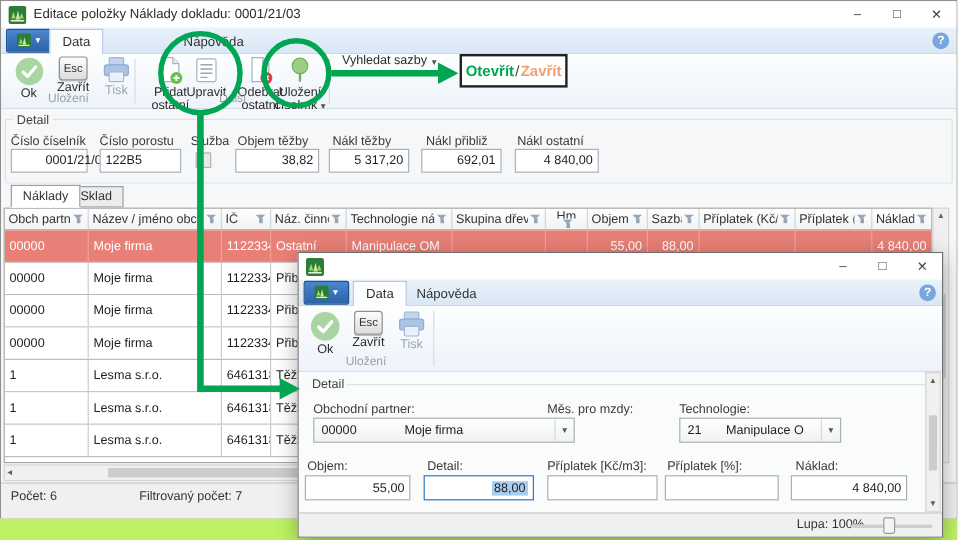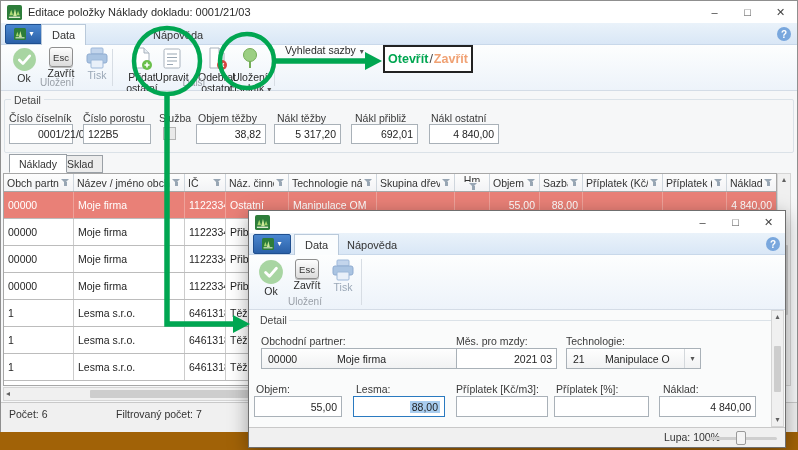--- a/index.html
+++ b/index.html
@@ -1,18 +1,18 @@
 <!DOCTYPE html>
 <html><head>
 <meta charset="utf-8">
 <style>
   * { margin:0; padding:0; box-sizing:border-box; }
   html,body { background:#fff; }
   body { font-family:"Liberation Sans","DejaVu Sans",sans-serif; font-size:11px; color:#1e1e1e; }
-  #stage { position:relative; width:798px; height:450px; overflow:hidden; background:#a16207; }
+  #stage { position:relative; width:798px; height:450px; overflow:hidden; background:#bef264; }
 
   
   .win { position:absolute; background:#fff; border:1px solid #8f8f8f; }
   .titlebar { position:absolute; left:0; top:0; right:0; height:22px; background:#fff; display:flex; align-items:center; }
   .title-text { margin-left:6px; font-size:11px; color:#2b2b2b; white-space:nowrap; }
   .winbtns { position:absolute; right:0; top:0; height:22px; display:flex; }
   .winbtn { width:33px; height:22px; display:flex; align-items:center; justify-content:center; color:#444; font-size:11px; }
   .appicon { width:15px; height:15px; margin-left:6px; flex:0 0 auto; }
 
   .tabstrip { position:absolute; left:0; right:0; height:22px; background:linear-gradient(#eaf2fa,#d9e7f6); border-bottom:1px solid #c8d8ea; }
@@ -452,33 +452,32 @@
       <div style="position:absolute;left:40px;right:14px;top:10px;height:1px;background:#dbe2e8;"></div>
 
       <span class="flabel" style="left:12px;top:25px;">Obchodní partner:</span>
       <div class="combo" style="left:12px;top:38px;width:218px;">
         <span class="code">00000</span>
         <span style="position:absolute;left:75px;">Moje firma</span>
         <span class="arrowbox">▾</span>
       </div>
 
       <span class="flabel" style="left:207px;top:25px;">Měs. pro mzdy:</span>
-      <div class="finput num" style="left:207px;top:38px;width:101px;height:21px;">2021 03</div>
 
       <span class="flabel" style="left:317px;top:25px;">Technologie:</span>
       <div class="combo" style="left:317px;top:38px;width:135px;">
         <span class="code">21</span>
         <span style="position:absolute;left:38px;">Manipulace O</span>
         <span class="arrowbox">▾</span>
       </div>
 
       <span class="flabel" style="left:7px;top:73px;">Objem:</span>
       <div class="finput num" style="left:5px;top:86px;width:88px;height:21px;">55,00</div>
 
-      <span class="flabel" style="left:107px;top:73px;">Lesma:</span>
+      <span class="flabel" style="left:107px;top:73px;">Detail:</span>
       <div class="finput num sel-input" style="left:104px;top:86px;width:92px;height:21px;">
         <span class="sel-text">88,00</span>
       </div>
 
       <span class="flabel" style="left:207px;top:73px;">Příplatek [Kč/m3]:</span>
       <div class="finput num" style="left:207px;top:86px;width:92px;height:21px;"></div>
 
       <span class="flabel" style="left:307px;top:73px;">Příplatek [%]:</span>
       <div class="finput num" style="left:305px;top:86px;width:95px;height:21px;"></div>
 

